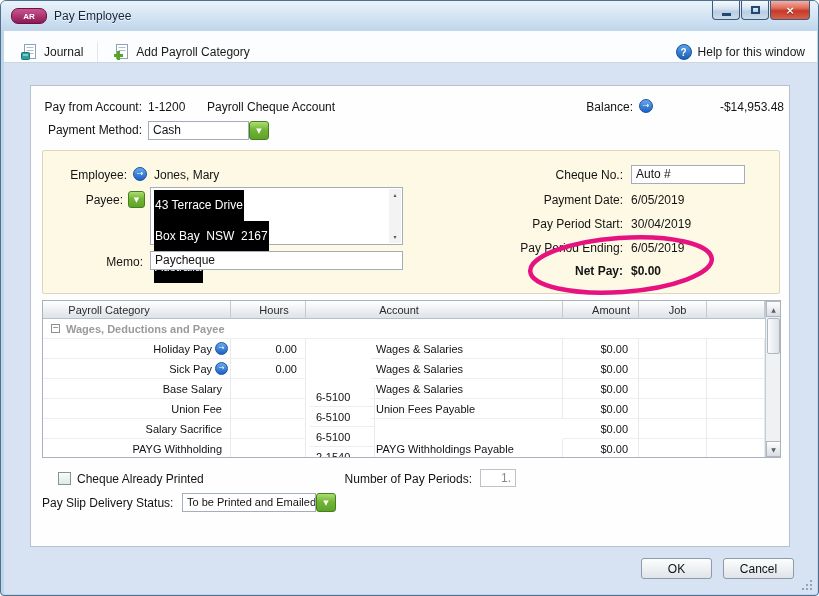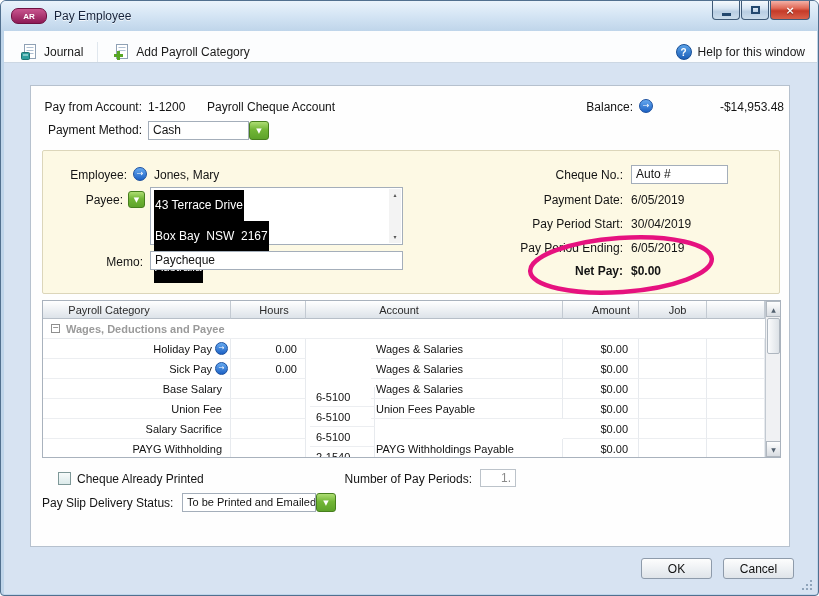--- a/index.html
+++ b/index.html
@@ -200,21 +200,21 @@
           <div class="sel-row"><span class="sel-line">Australia</span></div>
           <div class="mini-track"></div>
           <div class="mini-arrow glyph" style="top:2px">▴</div>
           <div class="mini-arrow glyph" style="bottom:2px">▾</div>
         </div>
 
         <div class="lbl r" style="left:46px;top:103px;width:54px">Memo:</div>
         <div class="fld" style="left:107px;top:100px;width:253px;height:19px">Paycheque</div>
 
         <div class="lbl r" style="left:470px;top:16px;width:110px">Cheque No.:</div>
-        <div class="fld" style="left:588px;top:14px;width:97px;height:19px">Auto #</div>
+        <div class="fld" style="left:588px;top:14px;width:114px;height:19px">Auto #</div>
 
         <div class="lbl r" style="left:440px;top:41px;width:140px">Payment Date:</div>
         <div class="lbl" style="left:588px;top:41px">6/05/2019</div>
 
         <div class="lbl r" style="left:440px;top:65px;width:140px">Pay Period Start:</div>
         <div class="lbl" style="left:588px;top:65px">30/04/2019</div>
 
         <div class="lbl r" style="left:440px;top:89px;width:140px">Pay Period Ending:</div>
         <div class="lbl" style="left:588px;top:89px">6/05/2019</div>
 

